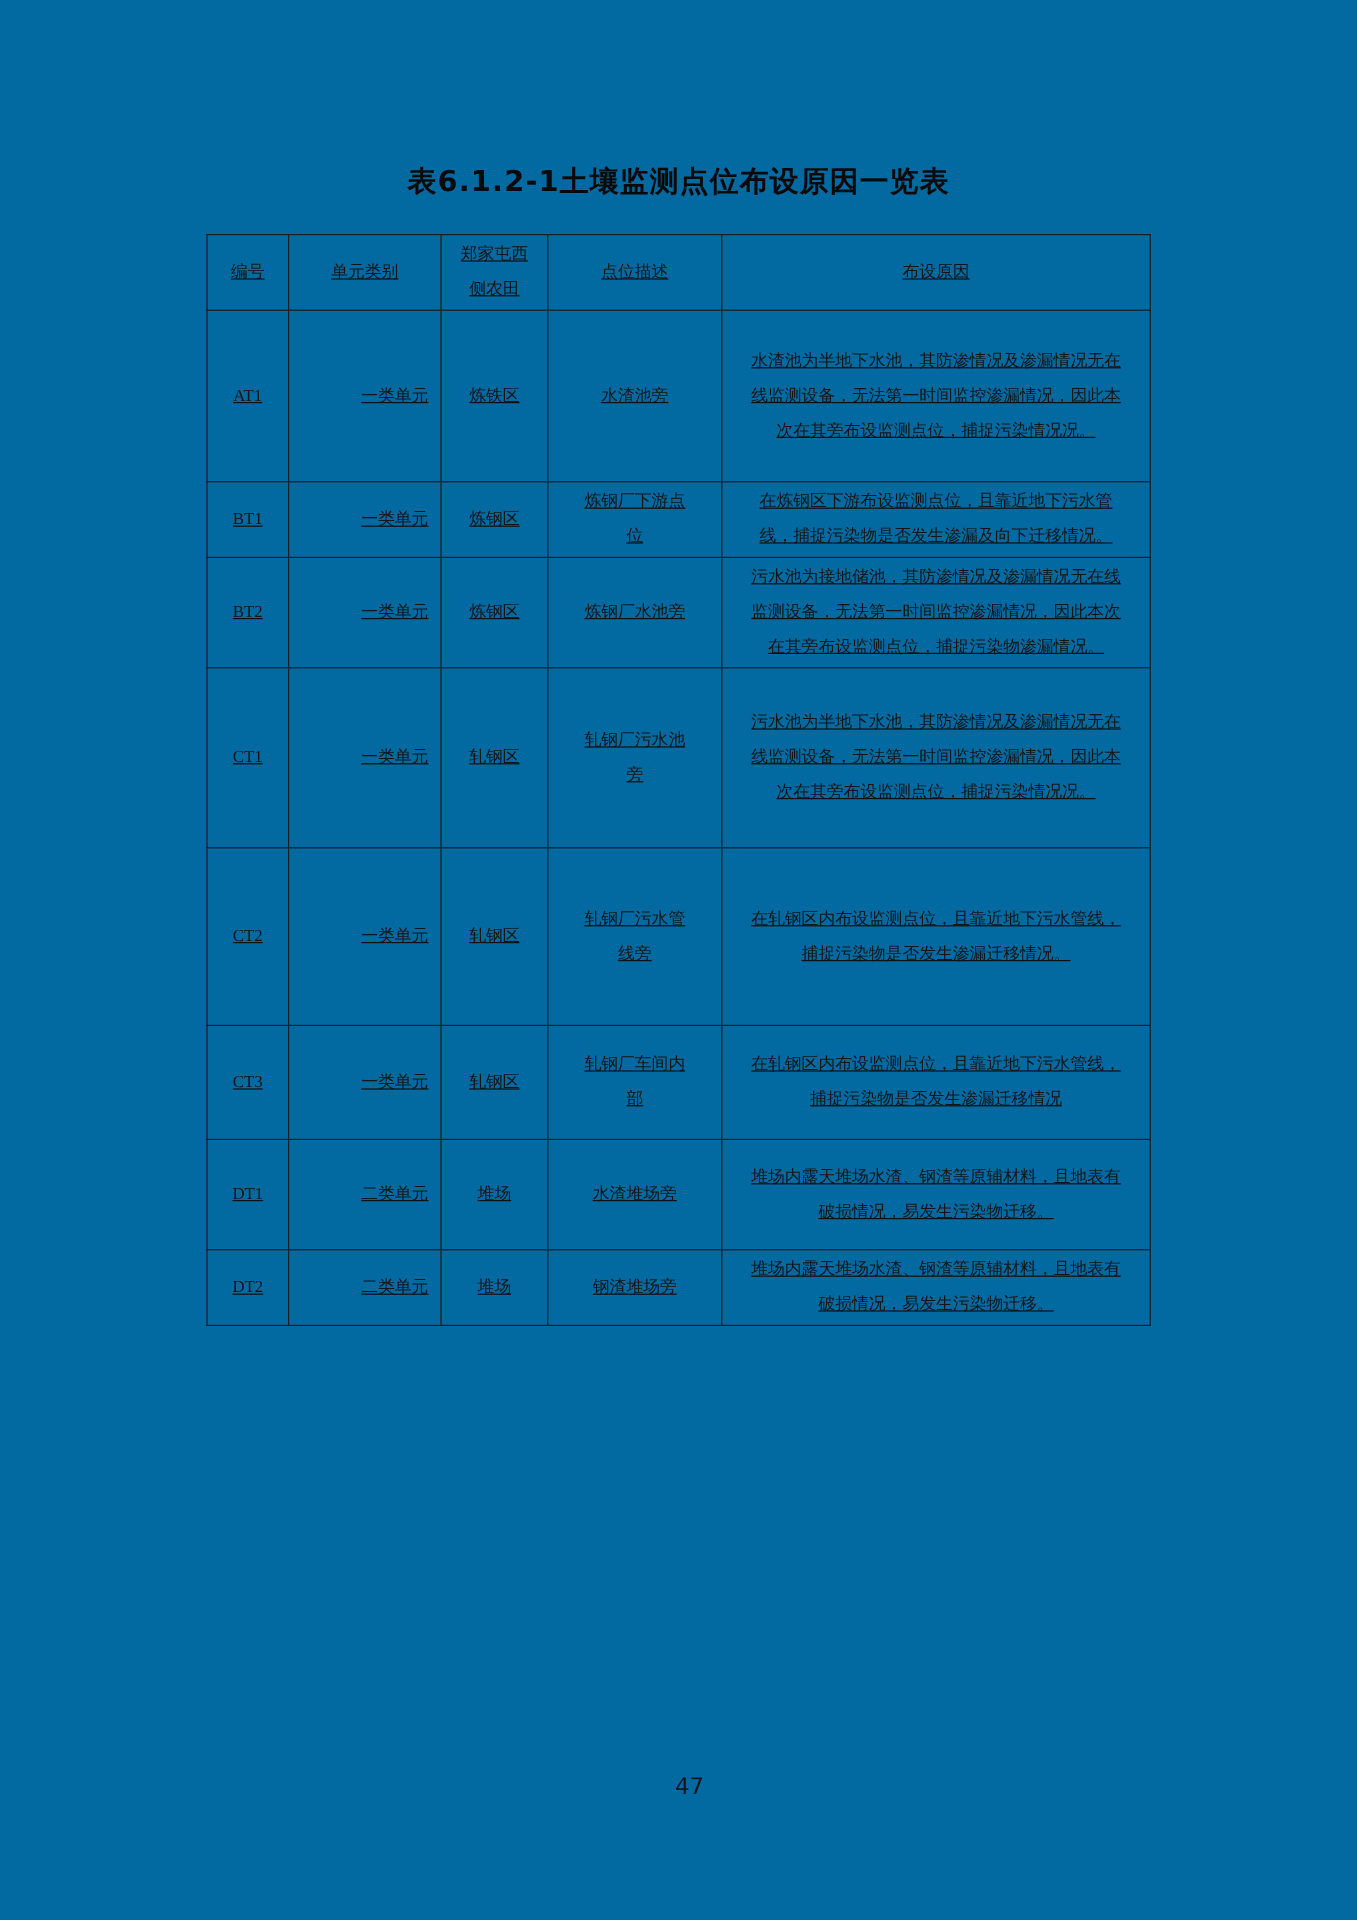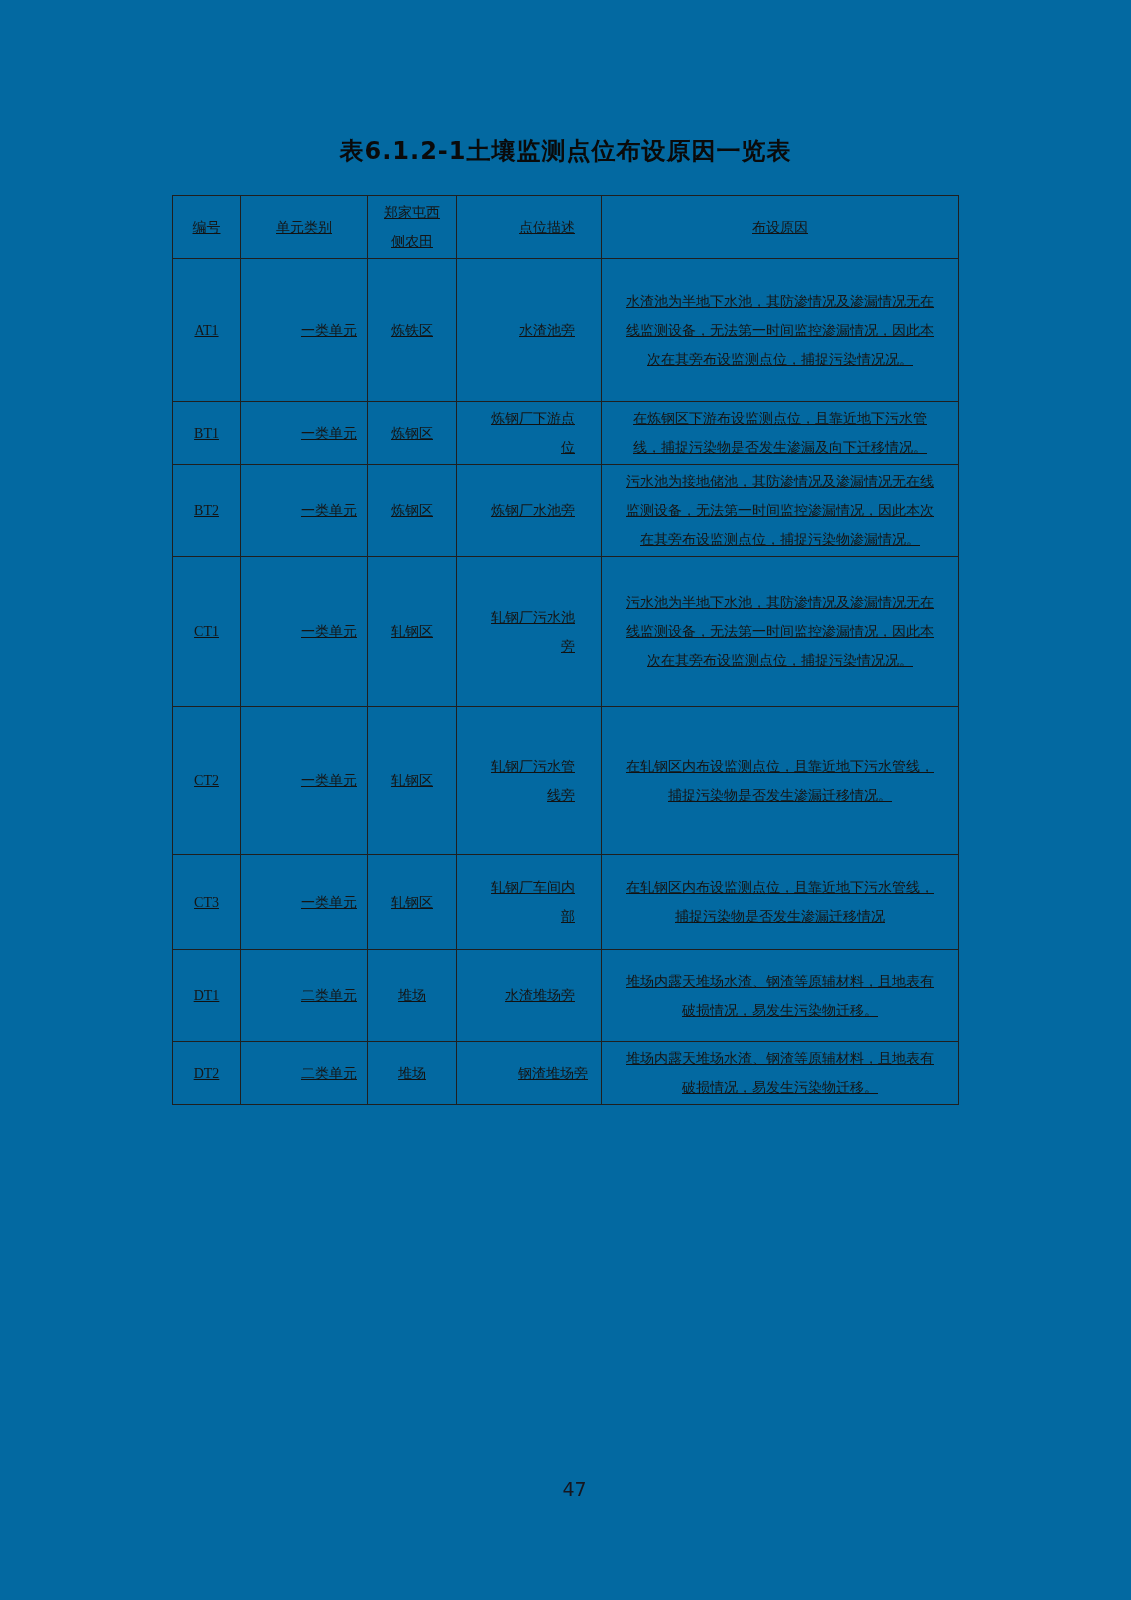--- a/index.html
+++ b/index.html
@@ -43,21 +43,21 @@
   .points-table th, .points-table td {
     border: 1.5px solid #1f1f1f;
     text-align: center;
     vertical-align: middle;
     font-weight: normal;
     line-height: 29px;
     color: #151515;
   }
   .points-table thead tr { height: 62px; }
   .points-table td.cell-unit, .points-table th.h-unit { padding: 2px 12px; }
-  .points-table td.cell-location, .points-table th.h-location { padding: 2px 26px; text-align: right; }
+  .points-table td.cell-location, .points-table th.h-location { padding: 2px 26px; }
   .points-table td.cell-reason, .points-table th.h-reason { padding: 2px 21px; }
   .points-table td.cell-category { padding: 2px 10px; text-align: right; }
   
   .points-table tbody tr:nth-child(1)  { height: 143px; }
   .points-table tbody tr:nth-child(2)  { height: 63px;  }
   .points-table tbody tr:nth-child(3)  { height: 92px;  }
   .points-table tbody tr:nth-child(4)  { height: 150px; }
   .points-table tbody tr:nth-child(5)  { height: 148px; }
   .points-table tbody tr:nth-child(6)  { height: 95px;  }
   .points-table tbody tr:nth-child(7)  { height: 92px;  }

